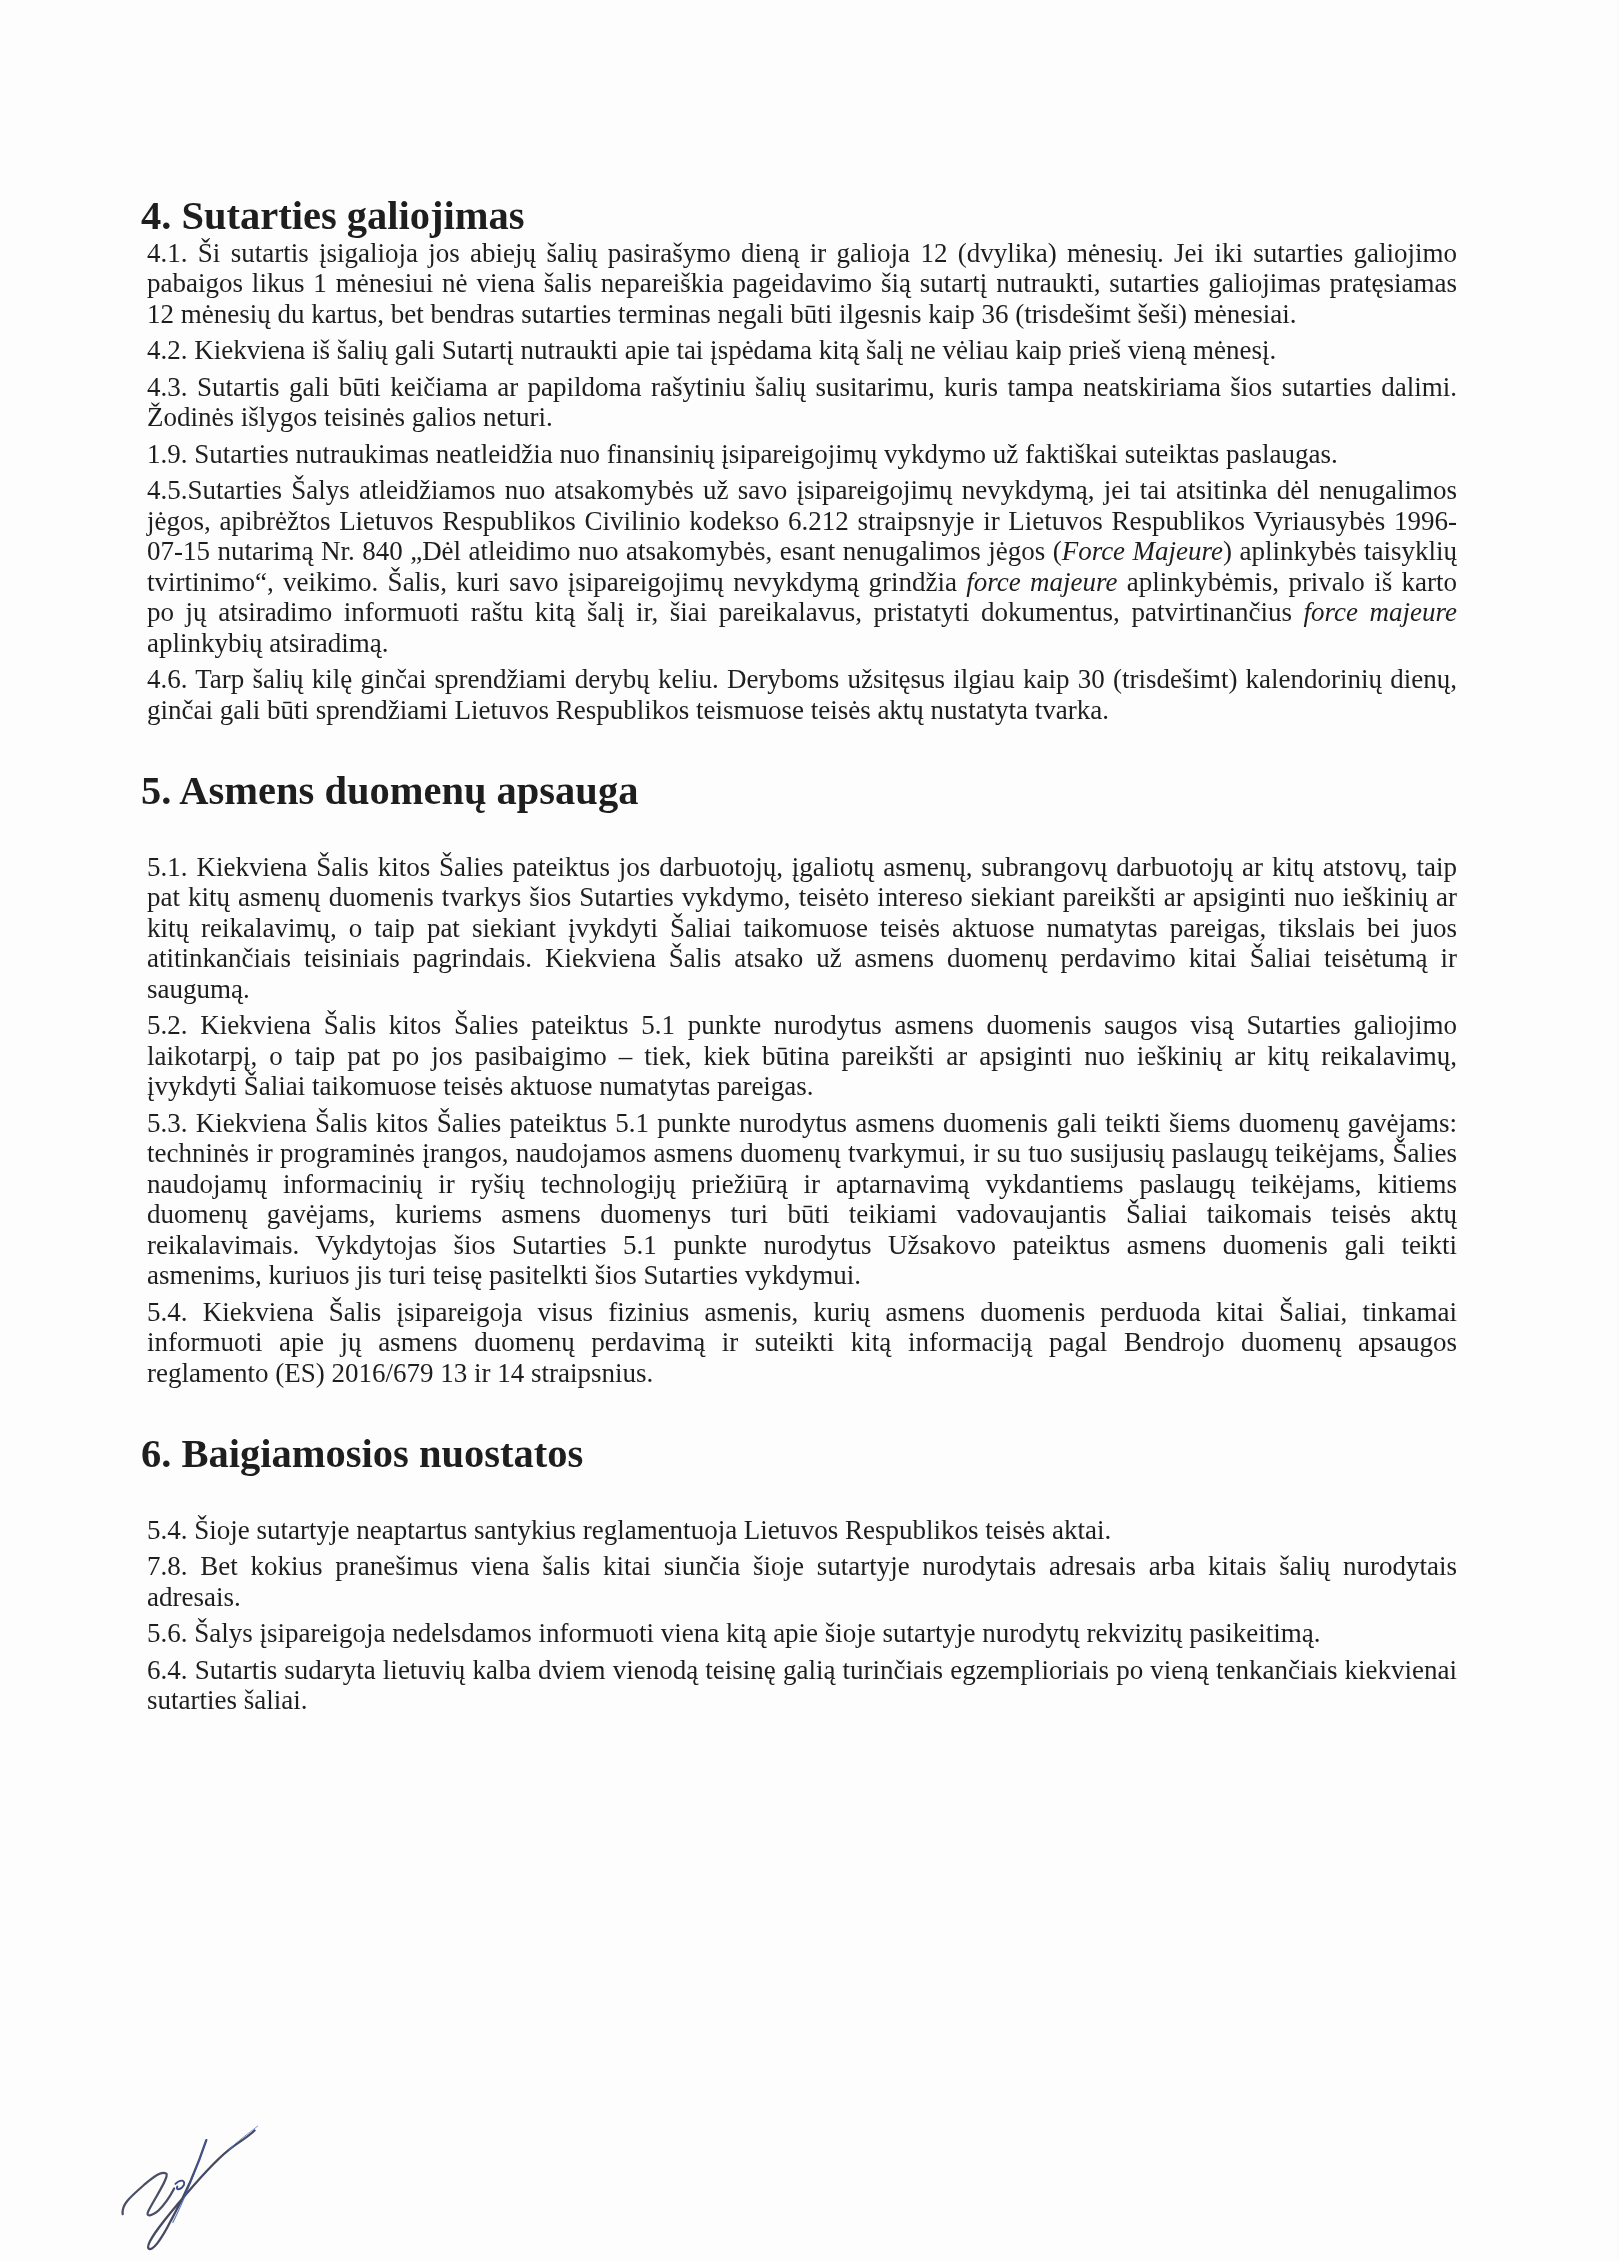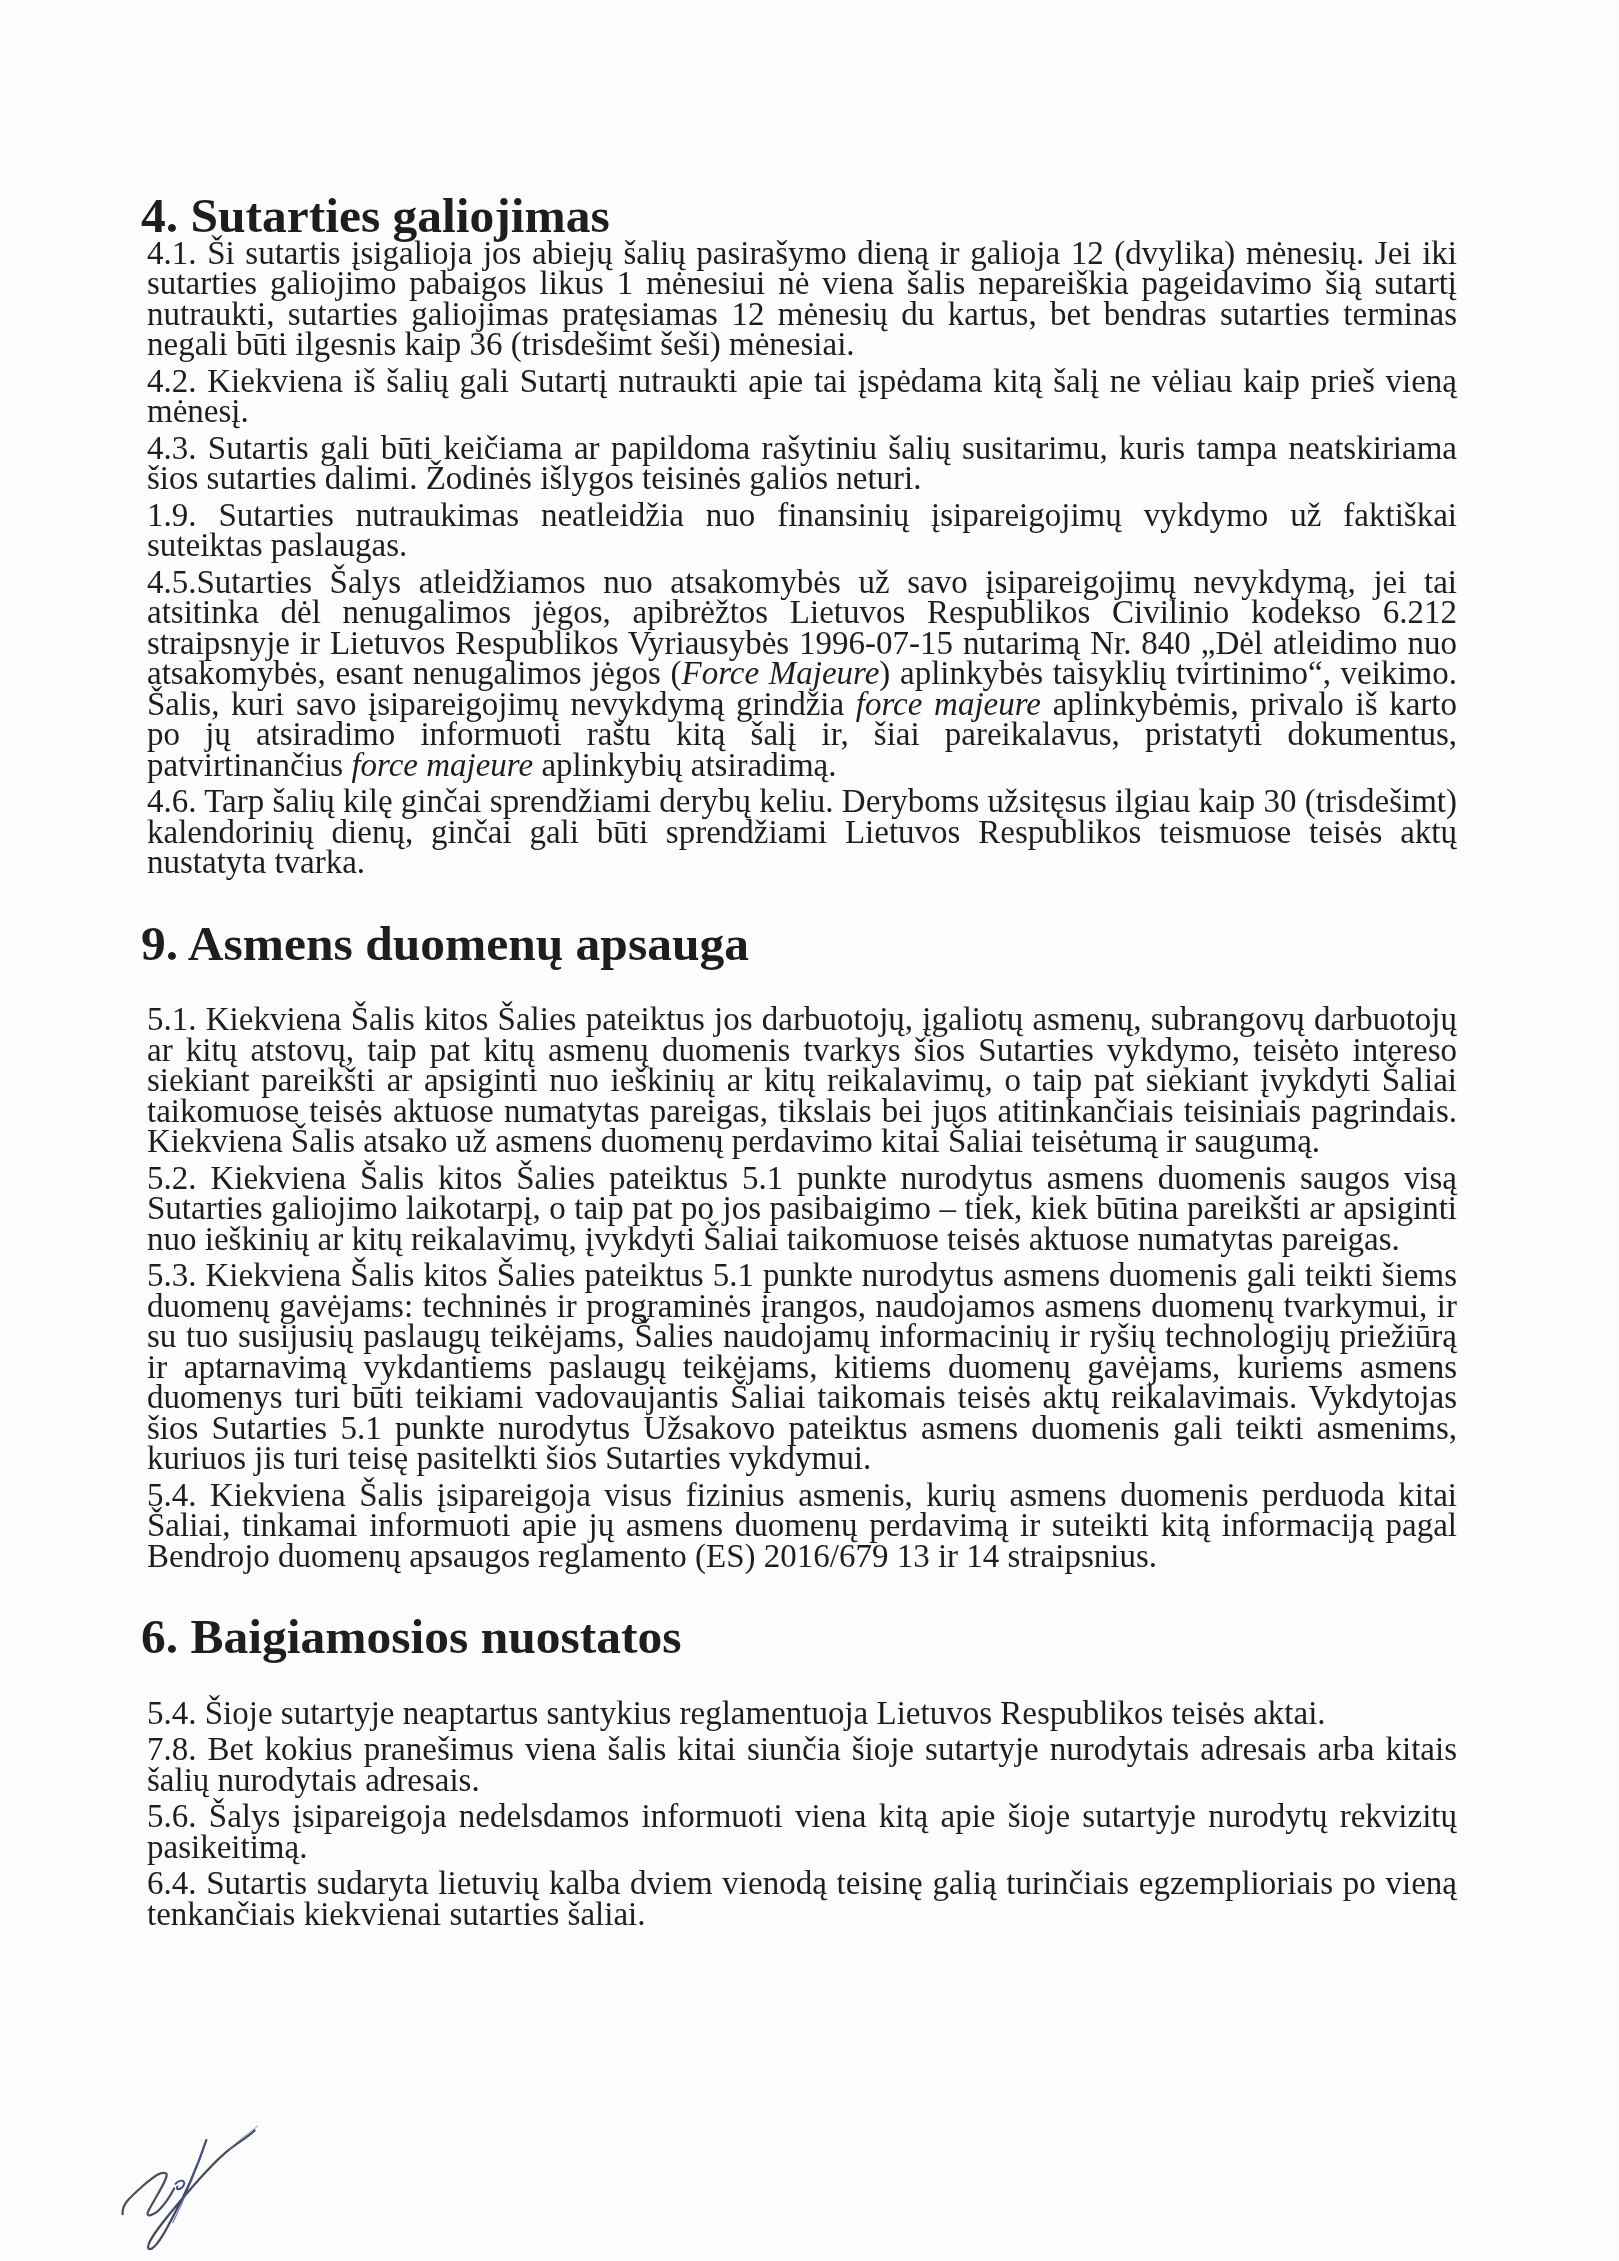--- a/index.html
+++ b/index.html
@@ -13,21 +13,21 @@
       position: relative;
       overflow: hidden;
       background: #fdfdfd;
     }
     .page {
       position: absolute;
       left: 141px;
       top: 201px;
       width: 1322px;
       font-family: "Liberation Serif", "DejaVu Serif", serif;
-      font-size: 33px;
+      font-size: 27px;
       line-height: 30.5px;
       color: #1e1e1e;
       text-align: justify;
     }
     .section-title {
       font-weight: bold;
       margin: 0;
       text-align: left;
     }
     .para {
@@ -60,21 +60,21 @@
   <h2 class="section-title">4. Sutarties galiojimas</h2>
   <p class="para">4.1. Ši sutartis įsigalioja jos abiejų šalių pasirašymo dieną ir galioja 12 (dvylika) mėnesių. Jei iki sutarties galiojimo pabaigos likus 1 mėnesiui nė viena šalis nepareiškia pageidavimo šią sutartį nutraukti, sutarties galiojimas pratęsiamas 12 mėnesių du kartus, bet bendras sutarties terminas negali būti ilgesnis kaip 36 (trisdešimt šeši) mėnesiai.</p>
   <p class="para">4.2. Kiekviena iš šalių gali Sutartį nutraukti apie tai įspėdama kitą šalį ne vėliau kaip prieš vieną mėnesį.</p>
   <p class="para">4.3. Sutartis gali būti keičiama ar papildoma rašytiniu šalių susitarimu, kuris tampa neatskiriama šios sutarties dalimi. Žodinės išlygos teisinės galios neturi.</p>
   <p class="para">1.9. Sutarties nutraukimas neatleidžia nuo finansinių įsipareigojimų vykdymo už faktiškai suteiktas paslaugas.</p>
   <p class="para"><span>4.5.Sutarties Šalys atleidžiamos nuo atsakomybės už savo įsipareigojimų nevykdymą, jei tai atsitinka dėl nenugalimos jėgos, apibrėžtos Lietuvos Respublikos Civilinio kodekso 6.212 straipsnyje ir Lietuvos Respublikos Vyriausybės 1996-07-15 nutarimą Nr. 840 „Dėl atleidimo nuo atsakomybės, esant nenugalimos jėgos (</span><i>Force Majeure</i><span>) aplinkybės taisyklių tvirtinimo“, veikimo. Šalis, kuri savo įsipareigojimų nevykdymą grindžia </span><i>force majeure</i><span> aplinkybėmis, privalo iš karto po jų atsiradimo informuoti raštu kitą šalį ir, šiai pareikalavus, pristatyti dokumentus, patvirtinančius </span><i>force majeure</i><span> aplinkybių atsiradimą.</span></p>
   <p class="para">4.6. Tarp šalių kilę ginčai sprendžiami derybų keliu. Deryboms užsitęsus ilgiau kaip 30 (trisdešimt) kalendorinių dienų, ginčai gali būti sprendžiami Lietuvos Respublikos teismuose teisės aktų nustatyta tvarka.</p>
 
   <div class="gap-section"></div>
 
-  <h2 class="section-title">9. Asmens duomenų apsauga</h2>
+  <h2 class="section-title">5. Asmens duomenų apsauga</h2>
   <div class="gap-title"></div>
   <p class="para">5.1. Kiekviena Šalis kitos Šalies pateiktus jos darbuotojų, įgaliotų asmenų, subrangovų darbuotojų ar kitų atstovų, taip pat kitų asmenų duomenis tvarkys šios Sutarties vykdymo, teisėto intereso siekiant pareikšti ar apsiginti nuo ieškinių ar kitų reikalavimų, o taip pat siekiant įvykdyti Šaliai taikomuose teisės aktuose numatytas pareigas, tikslais bei juos atitinkančiais teisiniais pagrindais. Kiekviena Šalis atsako už asmens duomenų perdavimo kitai Šaliai teisėtumą ir saugumą.</p>
   <p class="para">5.2. Kiekviena Šalis kitos Šalies pateiktus 5.1 punkte nurodytus asmens duomenis saugos visą Sutarties galiojimo laikotarpį, o taip pat po jos pasibaigimo – tiek, kiek būtina pareikšti ar apsiginti nuo ieškinių ar kitų reikalavimų, įvykdyti Šaliai taikomuose teisės aktuose numatytas pareigas.</p>
   <p class="para">5.3. Kiekviena Šalis kitos Šalies pateiktus 5.1 punkte nurodytus asmens duomenis gali teikti šiems duomenų gavėjams: techninės ir programinės įrangos, naudojamos asmens duomenų tvarkymui, ir su tuo susijusių paslaugų teikėjams, Šalies naudojamų informacinių ir ryšių technologijų priežiūrą ir aptarnavimą vykdantiems paslaugų teikėjams, kitiems duomenų gavėjams, kuriems asmens duomenys turi būti teikiami vadovaujantis Šaliai taikomais teisės aktų reikalavimais. Vykdytojas šios Sutarties 5.1 punkte nurodytus Užsakovo pateiktus asmens duomenis gali teikti asmenims, kuriuos jis turi teisę pasitelkti šios Sutarties vykdymui.</p>
   <p class="para">5.4. Kiekviena Šalis įsipareigoja visus fizinius asmenis, kurių asmens duomenis perduoda kitai Šaliai, tinkamai informuoti apie jų asmens duomenų perdavimą ir suteikti kitą informaciją pagal Bendrojo duomenų apsaugos reglamento (ES) 2016/679 13 ir 14 straipsnius.</p>
 
   <div class="gap-section"></div>
 
   <h2 class="section-title">6. Baigiamosios nuostatos</h2>
   <div class="gap-title"></div>

